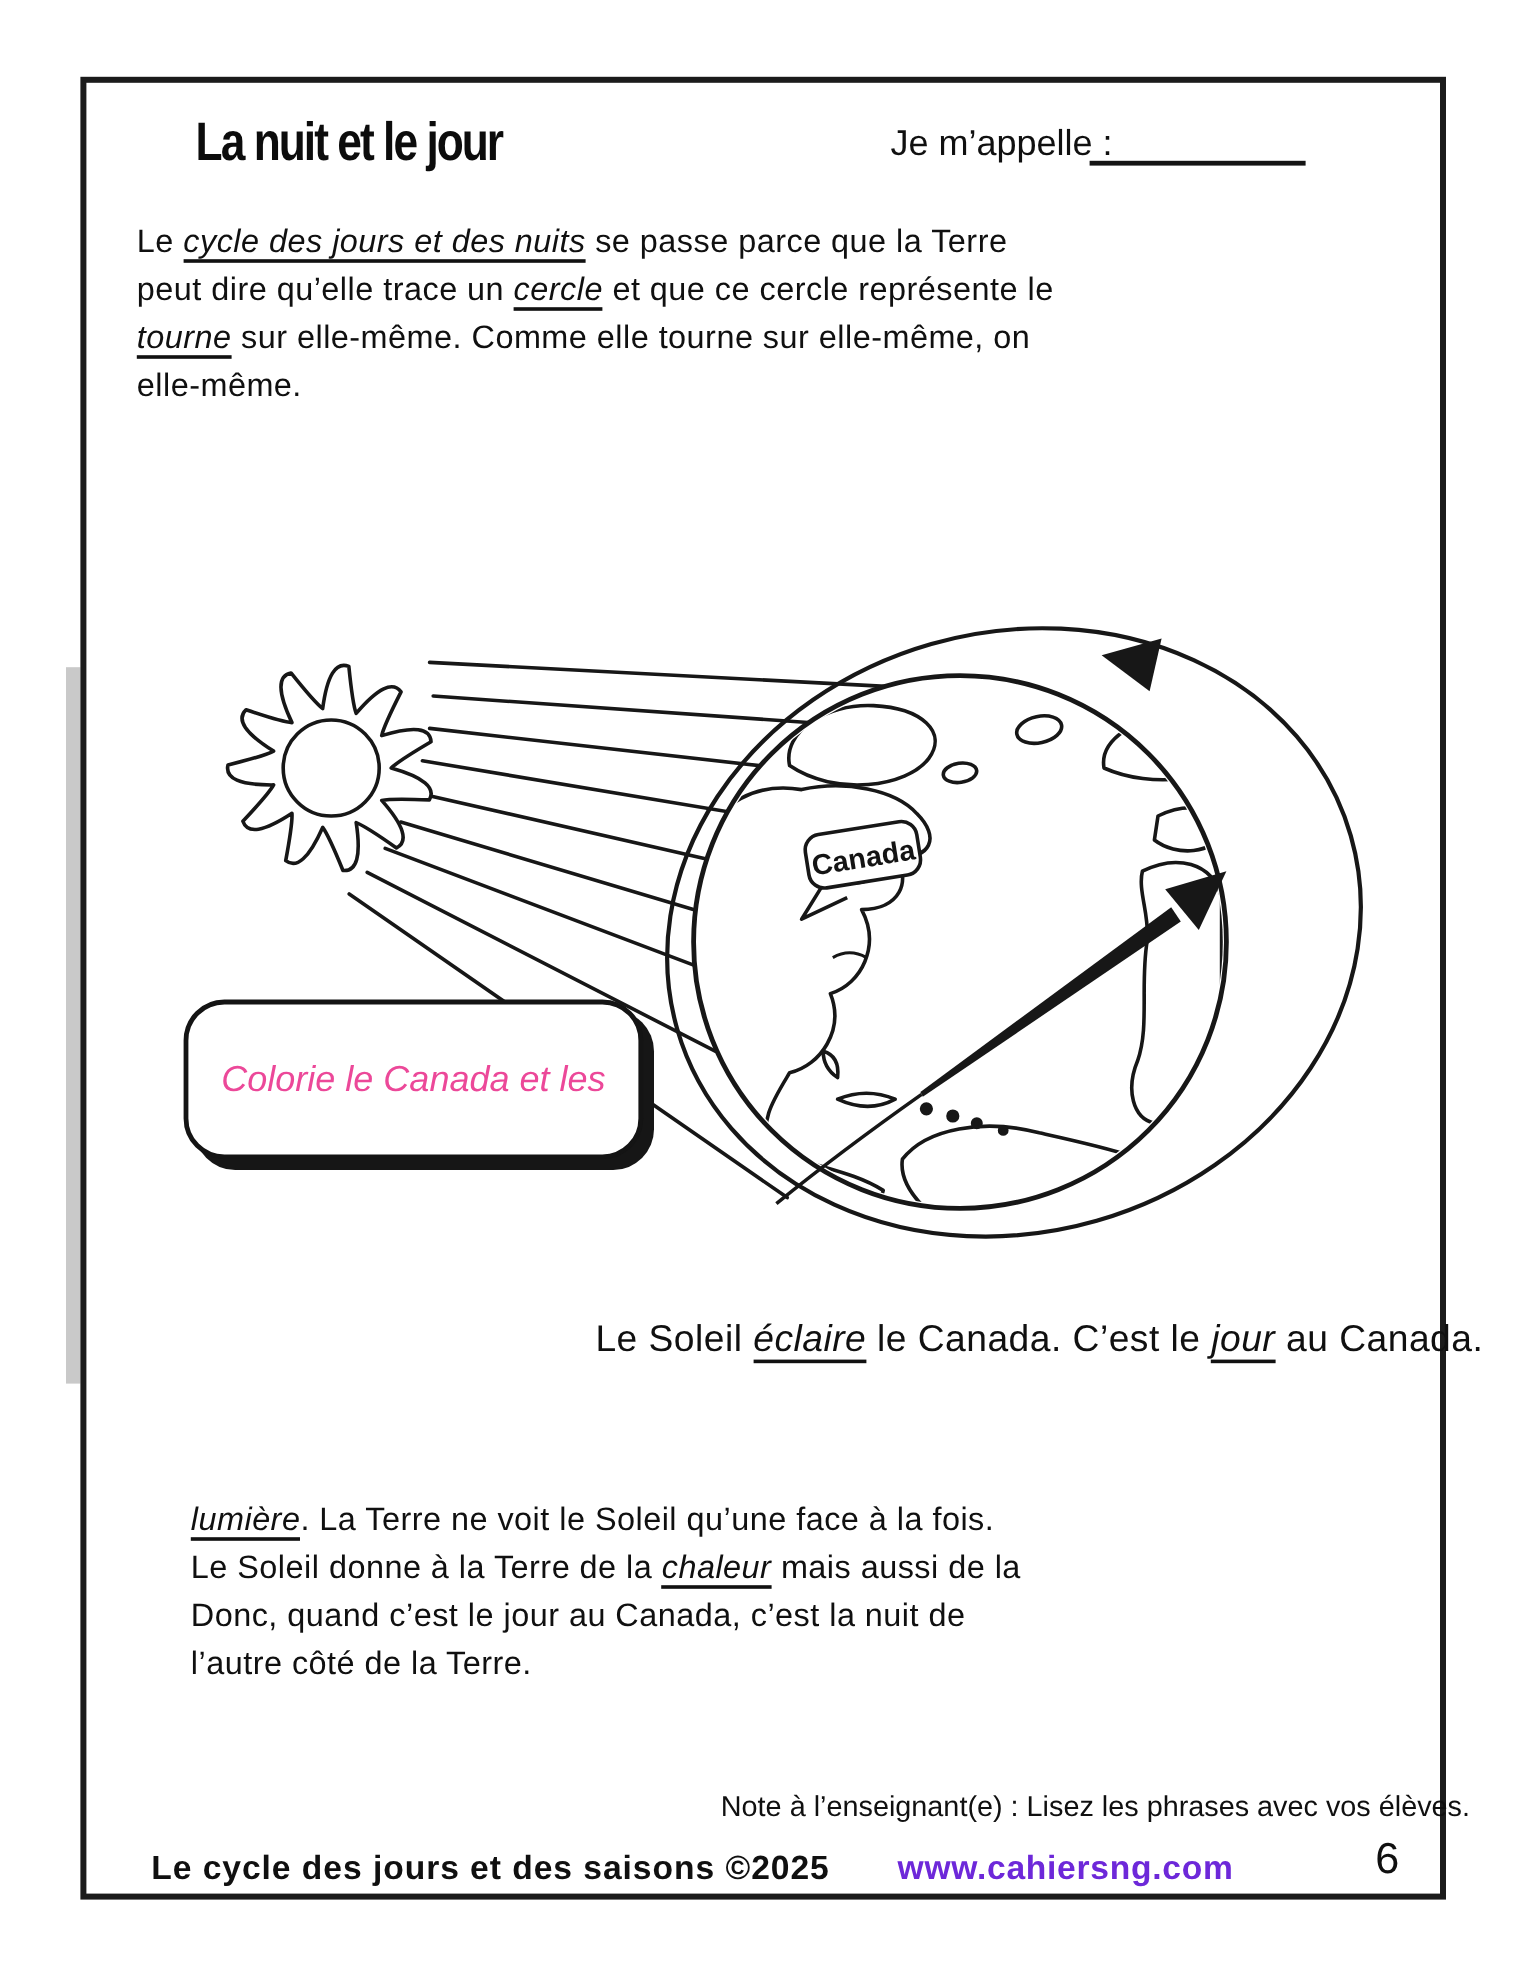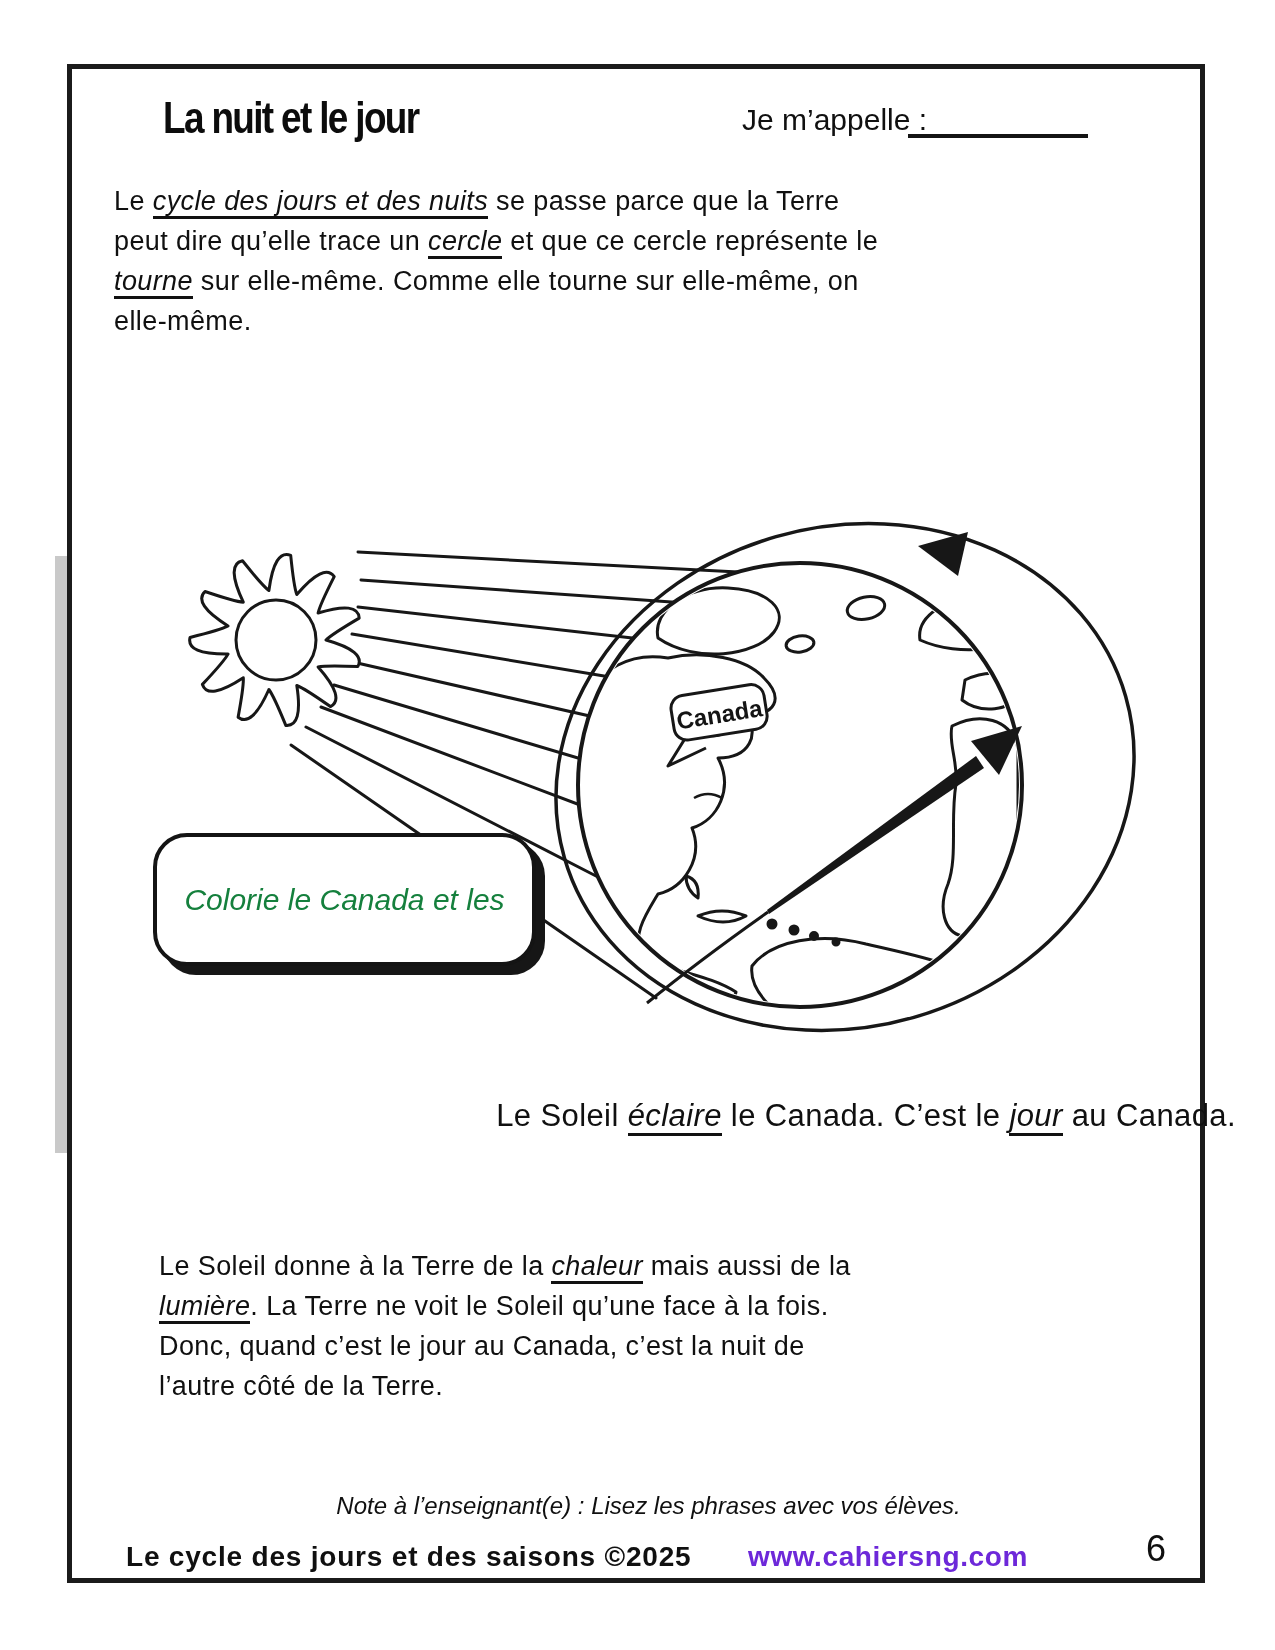--- a/index.html
+++ b/index.html
@@ -25,23 +25,23 @@
   #para1{left:114px;top:181px}
   #para2{left:159px;top:1246px}
   .uw{font-style:italic;border-bottom:3px solid #111;padding-bottom:0}
   .caption{position:absolute;left:72px;top:1098px;width:1164px;text-align:right;font-size:31px;letter-spacing:.4px;white-space:nowrap}
   .illus{position:absolute;left:0;top:0;pointer-events:none}
   .speech{
     position:absolute;left:153px;top:833px;width:383px;height:133px;
     border:4px solid #141414;border-radius:34px;background:#fff;
     box-shadow:9px 9px 0 #161616;box-sizing:border-box;
     display:flex;flex-direction:column;justify-content:center;align-items:center;
-    font-size:30px;font-style:italic;line-height:37px;color:#15803d;
+    font-size:30px;font-style:italic;line-height:37px;color:#ec4899;
   }
-  .note{position:absolute;left:72px;top:1492px;width:1153px;text-align:center;font-size:24px;font-style:italic}
+  .note{position:absolute;left:72px;top:1492px;width:1153px;text-align:right;font-size:24px;}
   .f-series{position:absolute;left:126px;top:1541px;font-size:28px;font-weight:bold;letter-spacing:.8px;white-space:nowrap}
   .f-url{position:absolute;left:748px;top:1541px;font-size:28px;font-weight:bold;letter-spacing:.6px;text-decoration:none;white-space:nowrap}
   .f-page{position:absolute;left:1146px;top:1528px;font-size:36px}
 </style>
 </head>
 <body>
 
 <div class="sheet">
 
   <div class="gray-strip"></div>
@@ -118,22 +118,22 @@
     </g>
   </svg>
 
   <div class="speech">
     <div>Colorie le Canada et les</div>
   </div>
 
   <div class="caption"><span>Le Soleil </span><span class="uw">éclaire</span><span> le Canada. C’est le </span><span class="uw">jour</span><span> au Canada.</span></div>
 
   <div class="para" id="para2">
+      <div class="tline"><span class="uw">lumière</span><span>. La Terre ne voit le Soleil qu’une face à la fois.</span></div>
       <div class="tline"><span>Le Soleil donne à la Terre de la </span><span class="uw">chaleur</span><span> mais aussi de la</span></div>
-      <div class="tline"><span class="uw">lumière</span><span>. La Terre ne voit le Soleil qu’une face à la fois.</span></div>
       <div class="tline"><span>Donc, quand c’est le jour au Canada, c’est la nuit de</span></div>
       <div class="tline"><span>l’autre côté de la Terre.</span></div>
     </div>
 
   <div class="note">Note à l’enseignant(e) : Lisez les phrases avec vos élèves.</div>
 
   <div class="f-series">Le cycle des jours et des saisons ©2025</div>
   <a class="f-url" href="#" style="color: #6d28d9;">www.cahiersng.com</a>
   <div class="f-page">6</div>
 

